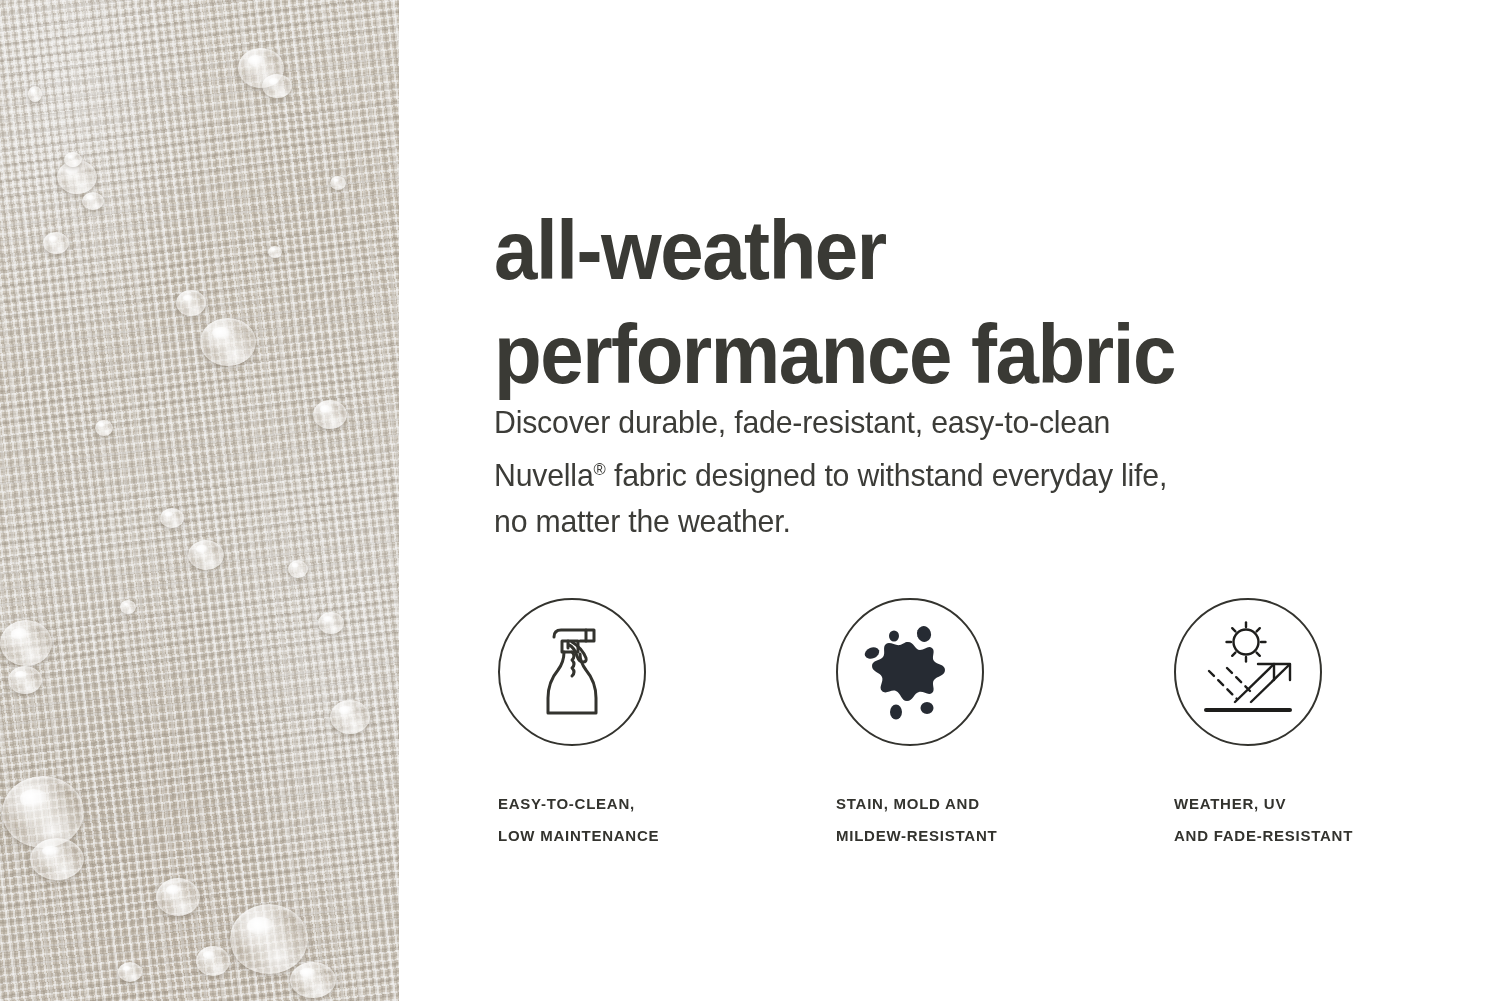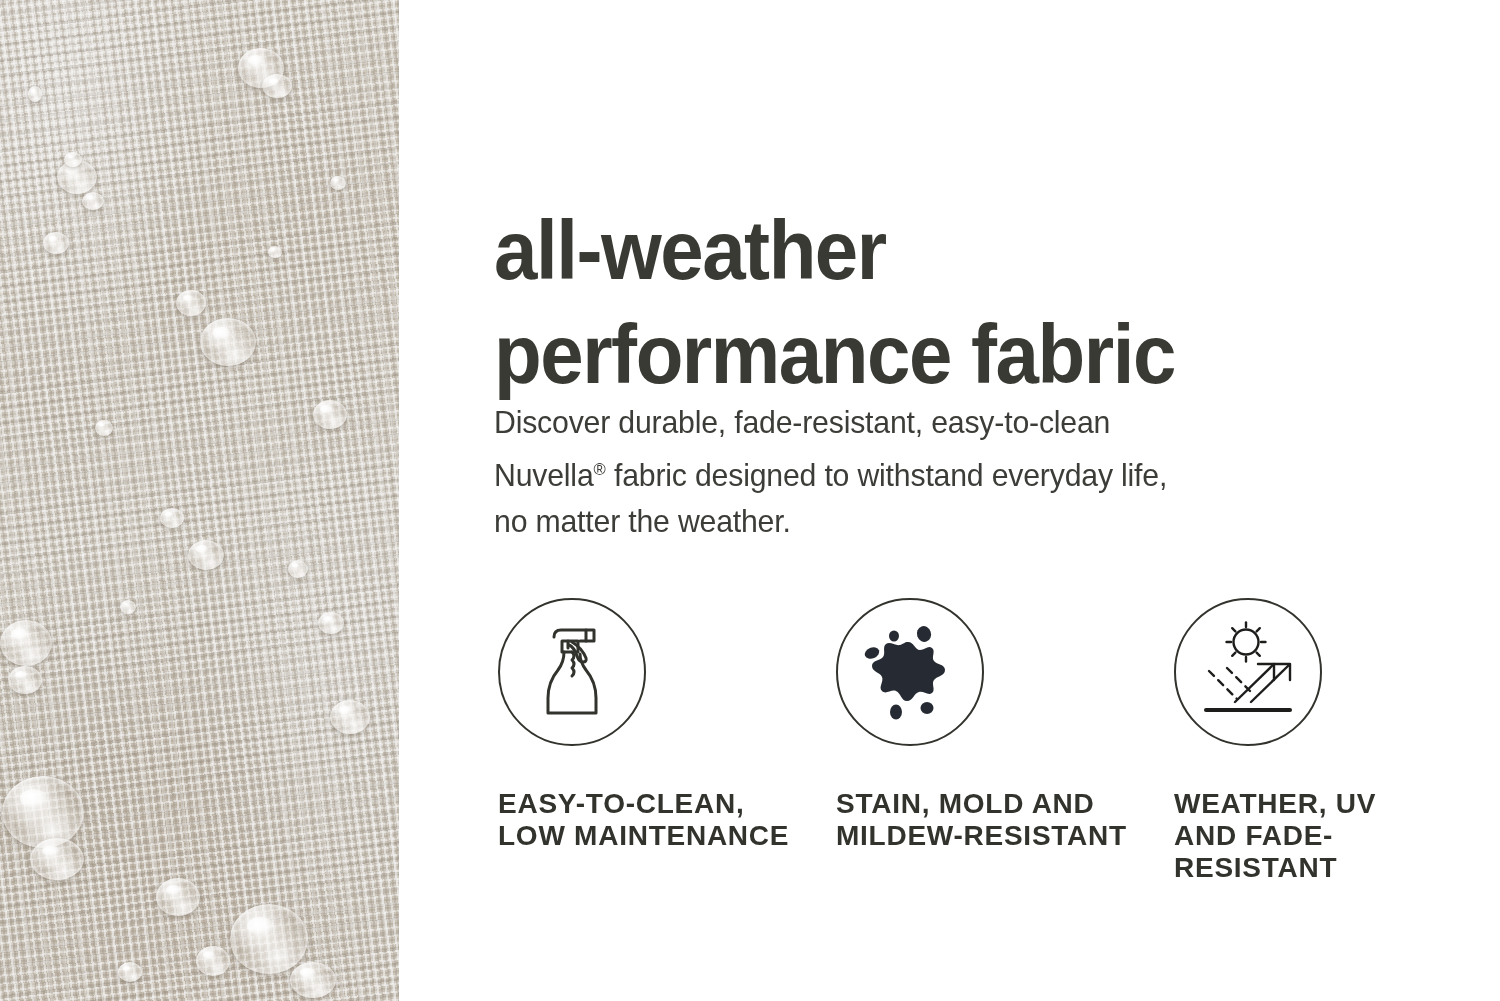--- a/index.html
+++ b/index.html
@@ -170,21 +170,21 @@
     box-sizing: border-box;
     display: flex;
     align-items: center;
     justify-content: center;
   }
   .icon-circle svg { display: block; }
 
   .feature-caption {
     margin-top: 42px;
     color: #33332e;
-    font-size: 28px;
+    font-size: 15px;
     font-weight: 700;
     line-height: 32px;
     letter-spacing: 0.75px;
     white-space: pre-line;
   }
 </style>
 </head>
 <body>
 
 <div id="page">

